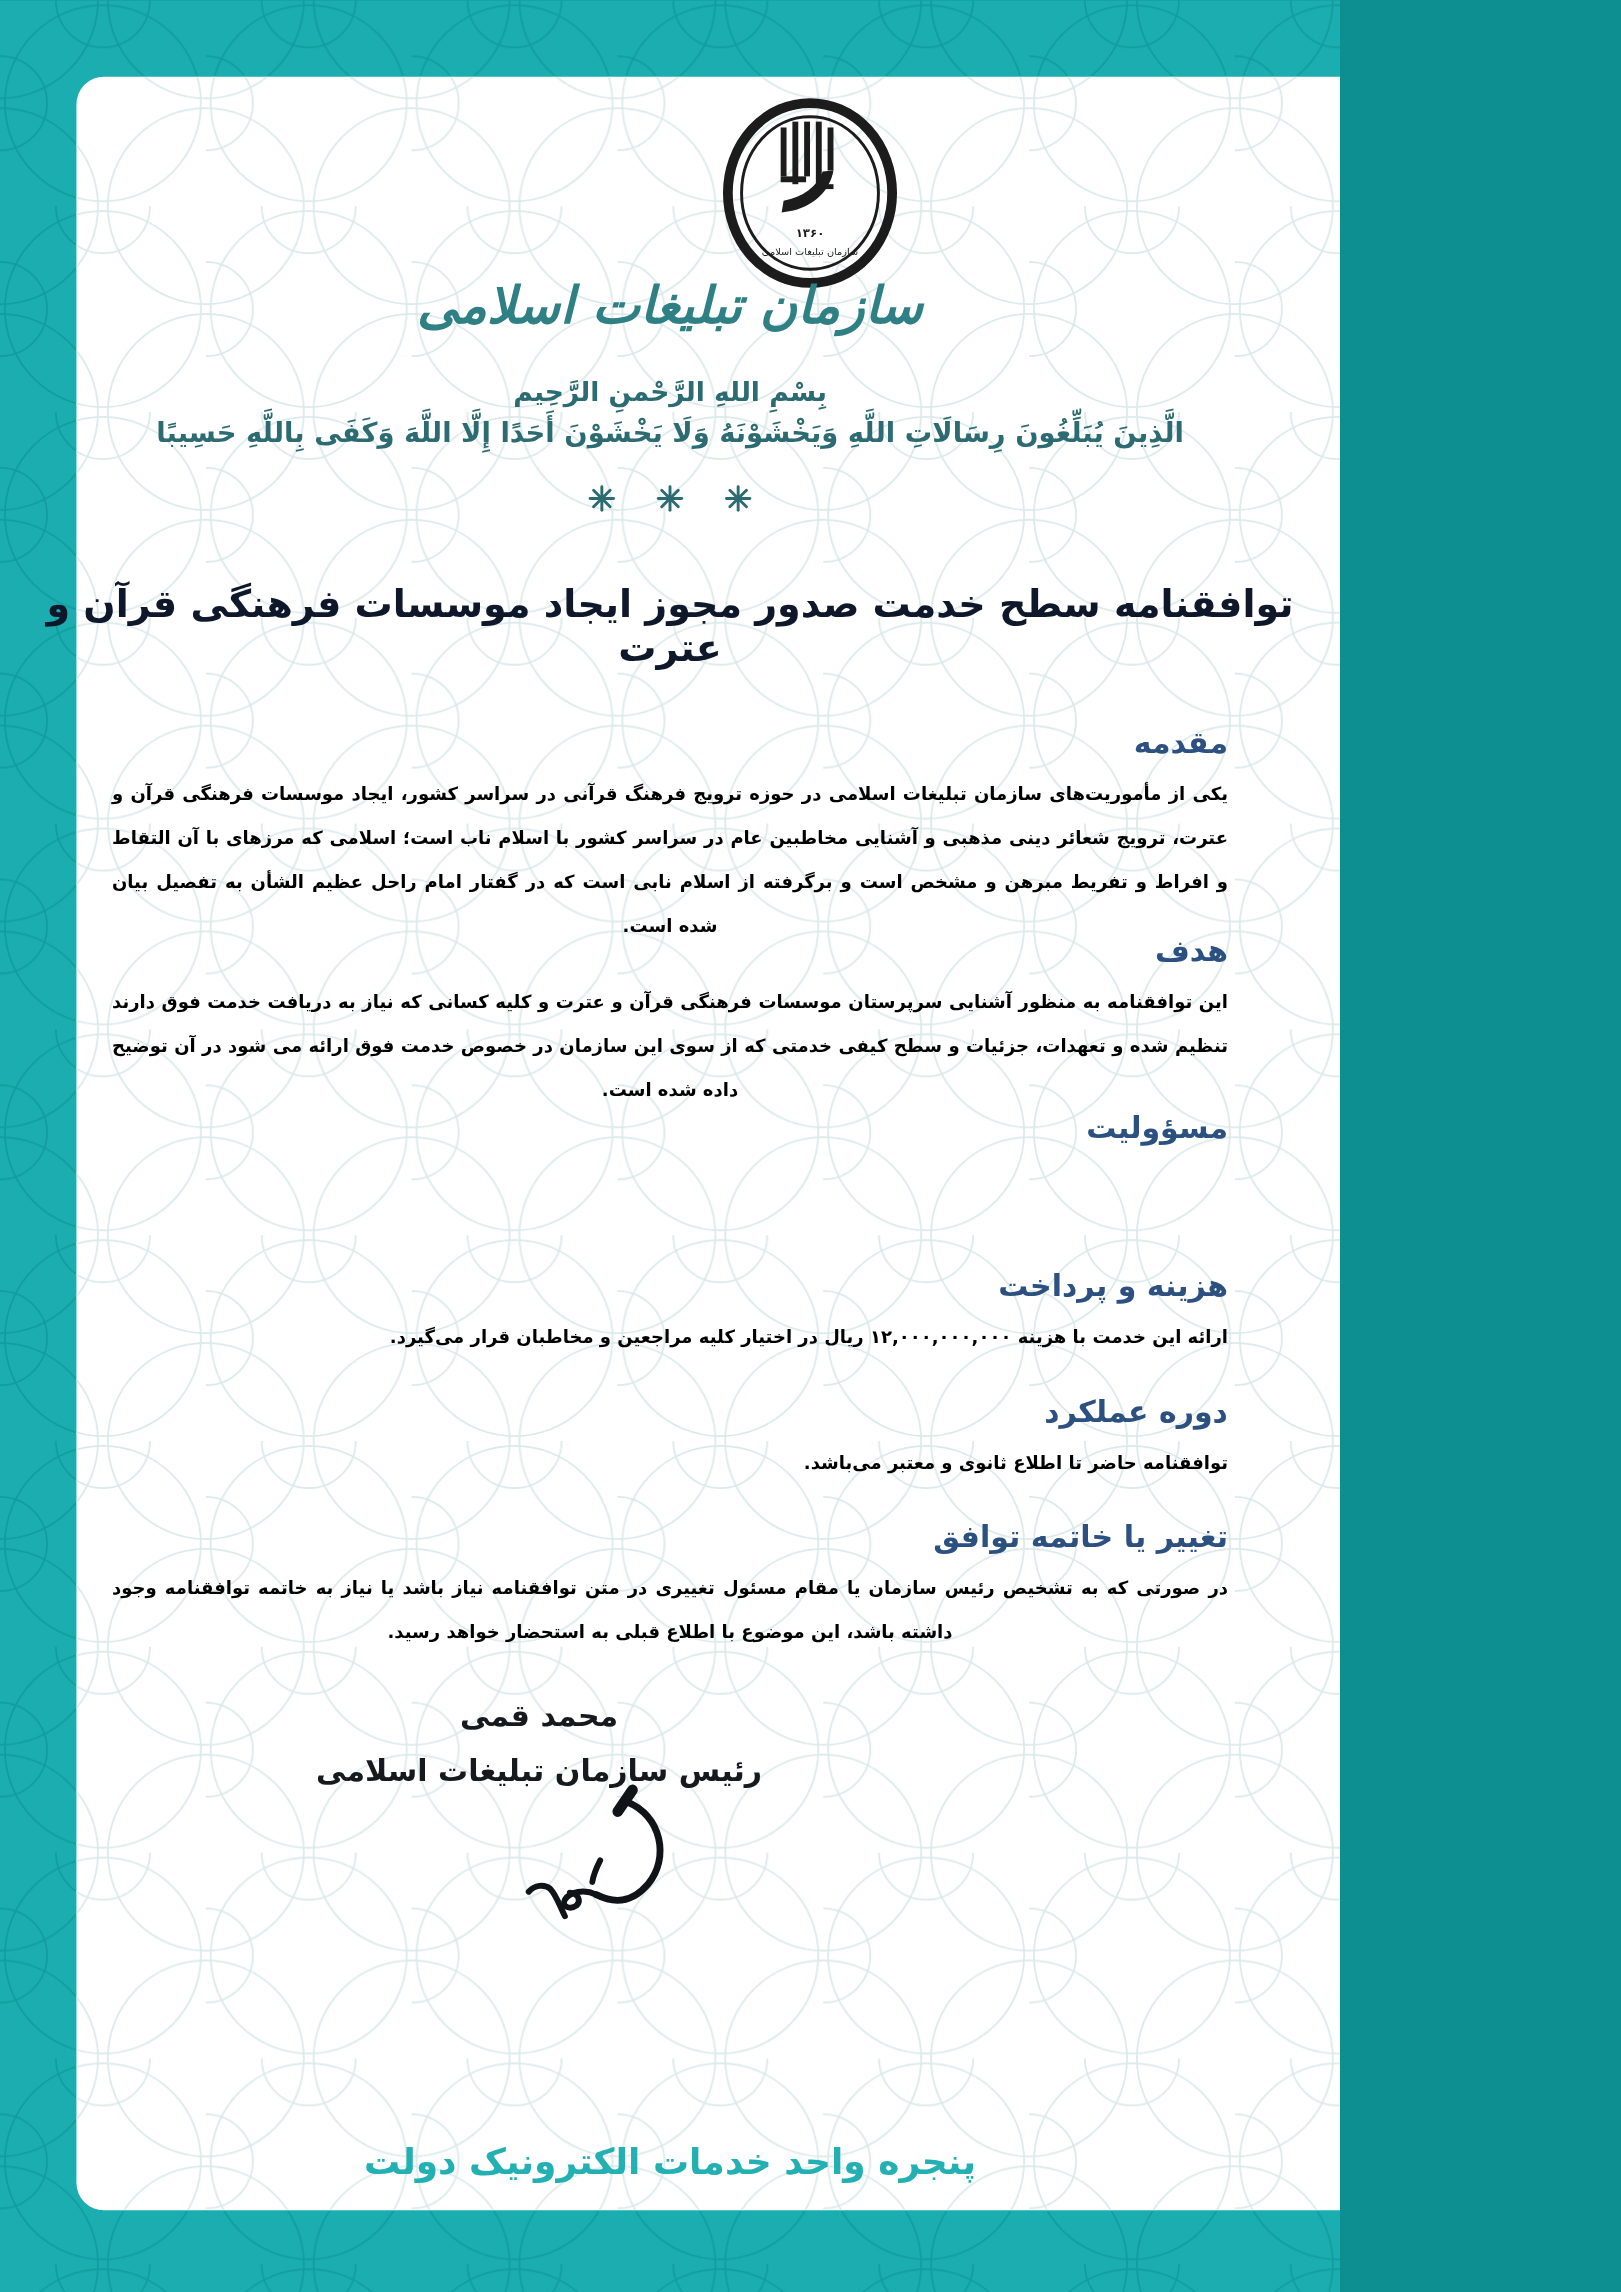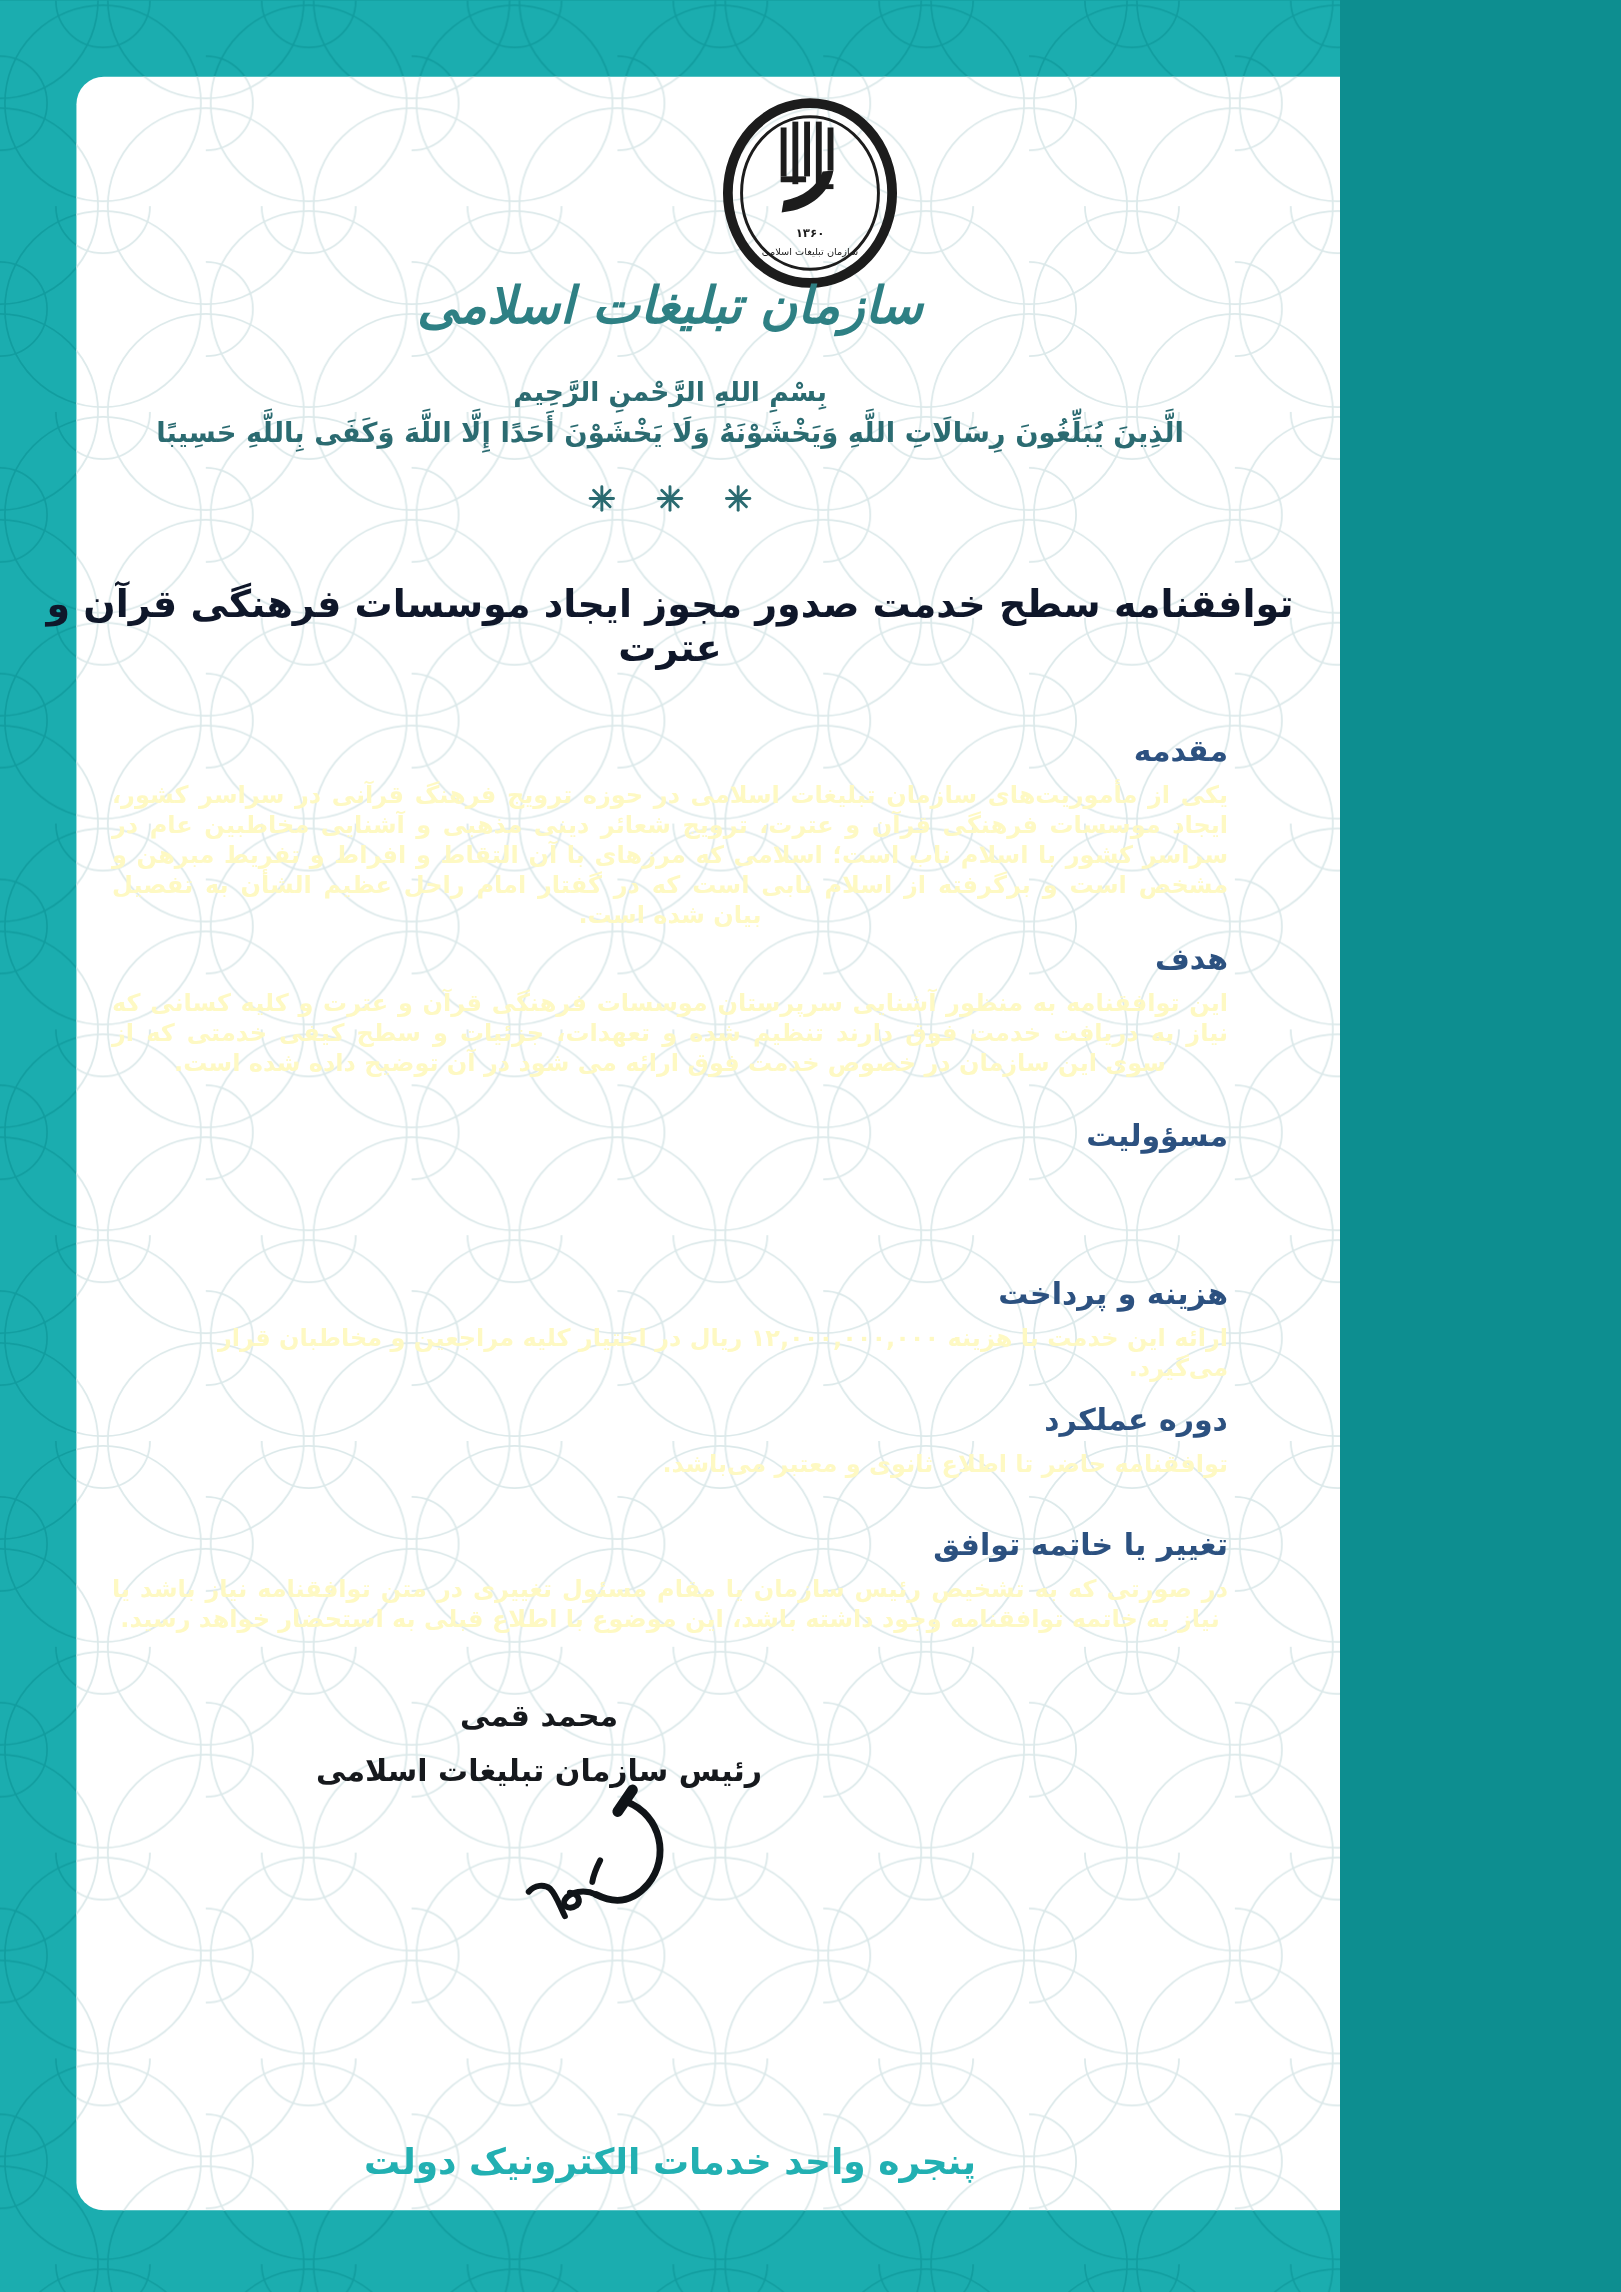--- a/index.html
+++ b/index.html
@@ -33,34 +33,33 @@
     font-size: 38px;
     font-weight: bold;
     color: #0f172a;
   }
 
   .sec {
     position: absolute;
     right: 112px;
     left: 112px;
     direction: rtl;
-    margin-top: 8px;
   }
   .sec h2 {
     font-size: 30px;
     font-weight: bold;
     color: #2c5180;
     text-align: right;
     margin-bottom: 11.8px;
   }
   .sec p {
-    font-size: 24px;
-    font-weight: bold;
-    color: #fef9c3;
-    line-height: 30px;
+    font-size: 18px;
+    font-weight: bold;
+    color: #000000;
+    line-height: 44px;
   }
   .p-multi  { text-align: justify; text-align-last: center; }
   .p-single { text-align: right; }
 
   .sig-block {
     position: absolute;
     left: 294px;
     width: 490px;
     text-align: center;
     direction: rtl;

